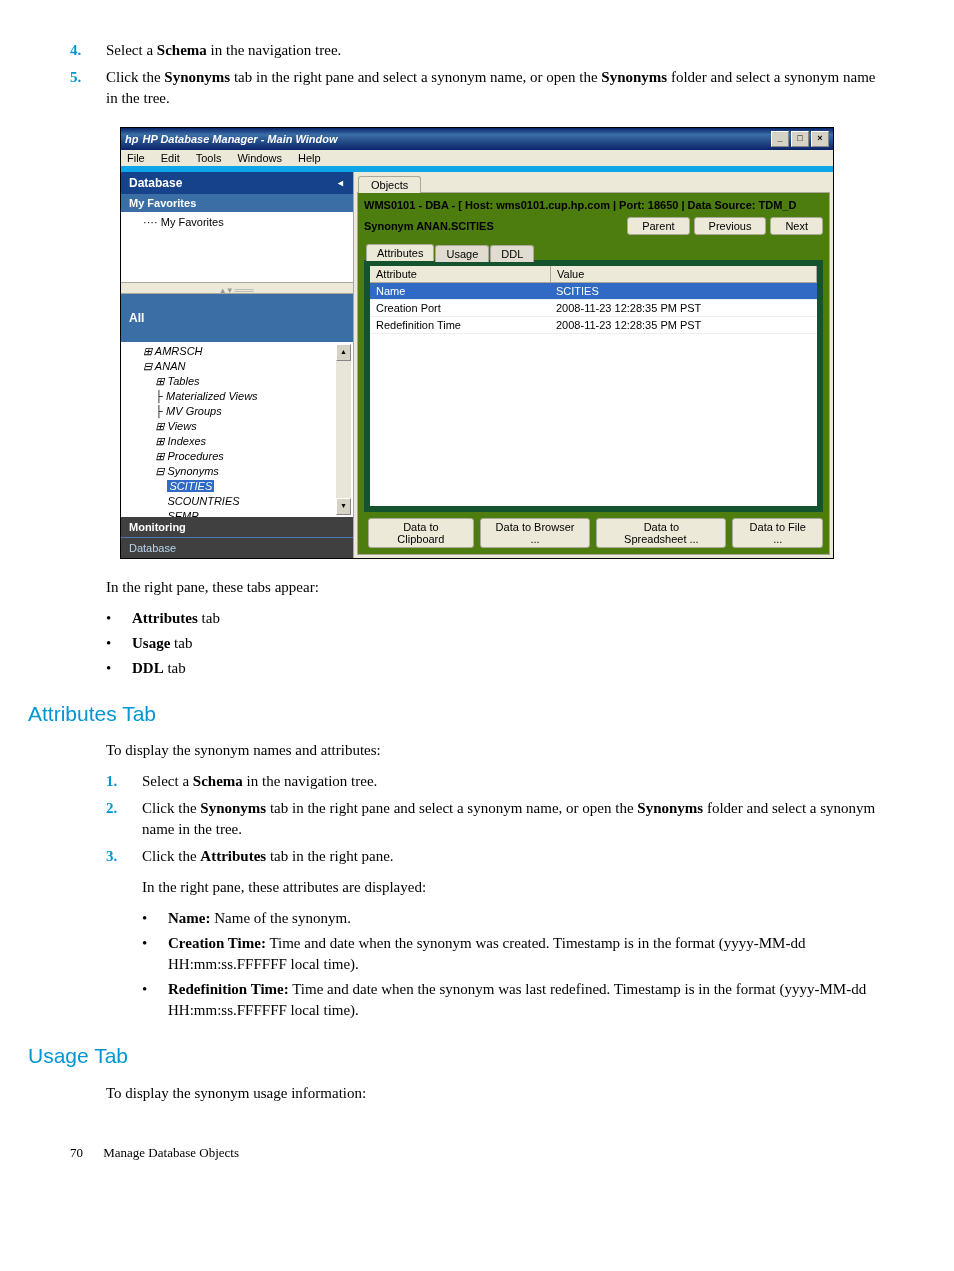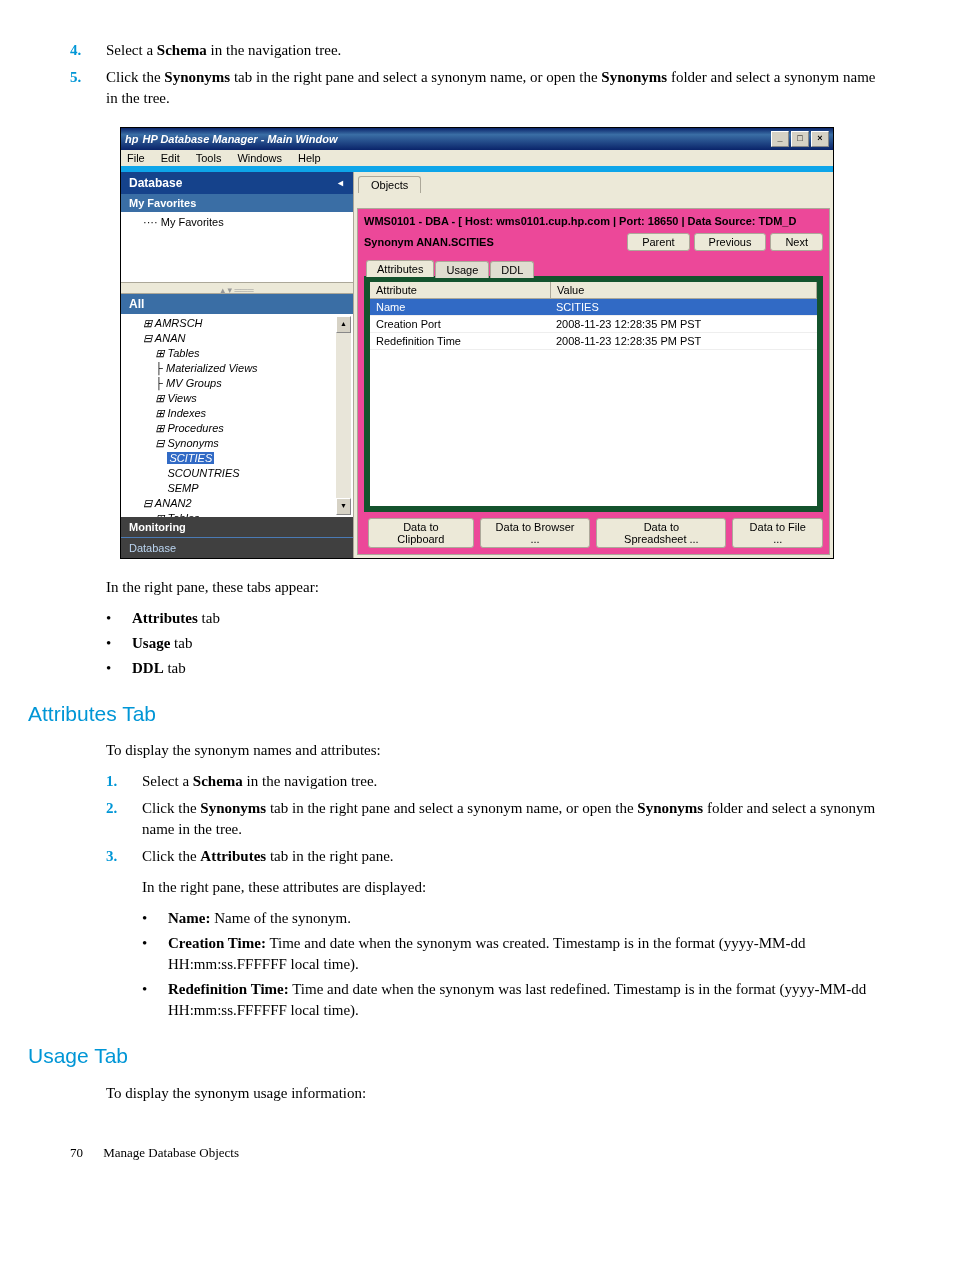--- a/index.html
+++ b/index.html
@@ -142,21 +142,21 @@
     border-bottom: 1px solid #aca899;
   }
   .fav-item {
     padding-left: 18px;
     color: #000;
   }
   .all-header {
     background: #3a6ea5;
     color: #fff;
     font-weight: bold;
-    padding: 3px 8px;
+    padding: 17px 8px;
     font-size: 12px;
   }
   .tree-body {
     background: #fff;
     flex: 1;
     overflow: hidden;
     position: relative;
     padding: 2px 2px 2px 22px;
     display: flex;
   }
@@ -223,23 +223,23 @@
     border: 1px solid #aca899;
     border-bottom: none;
     padding: 2px 12px;
     border-radius: 3px 3px 0 0;
     position: relative;
     top: 1px;
   }
   .right-content {
     flex: 1;
     border: 1px solid #aca899;
-    margin: 16px 3px 3px 3px;
+    margin: 0 3px 3px 3px;
     padding: 6px;
-    background: #ec4899;
+    background: #4d7c0f;
     display: flex;
     flex-direction: column;
   }
   .crumb-row {
     display: flex;
     align-items: center;
     margin-bottom: 6px;
   }
   .crumb-text {
     flex: 1;

